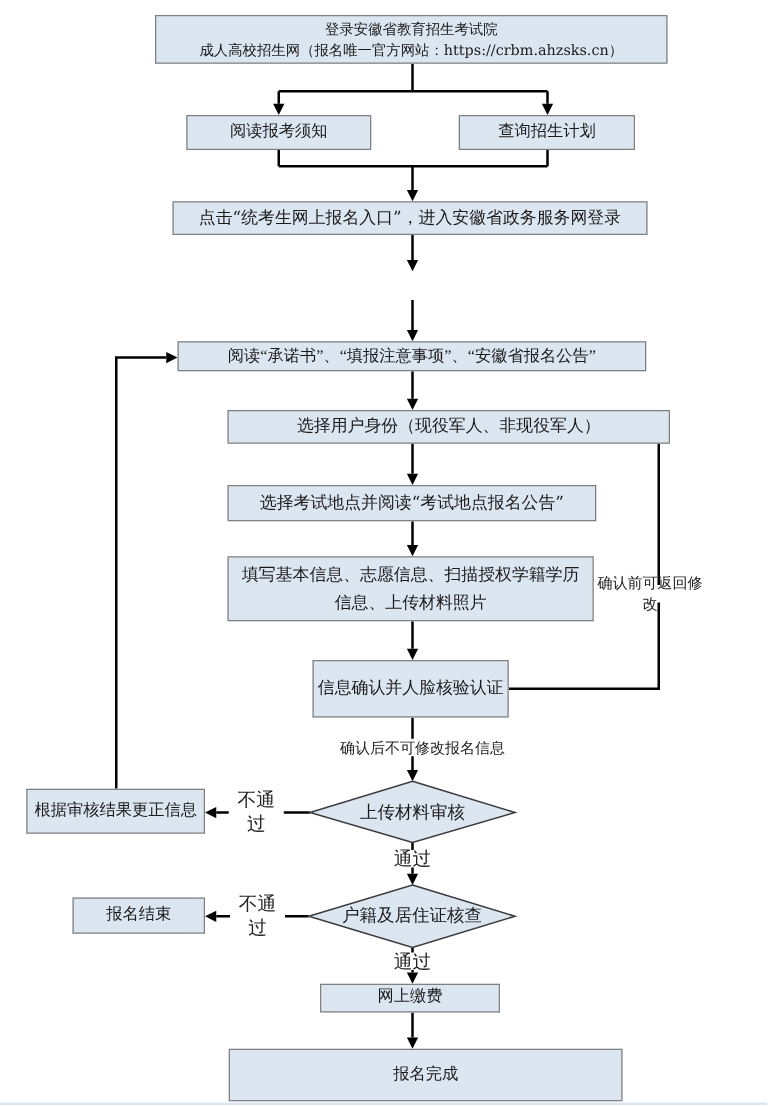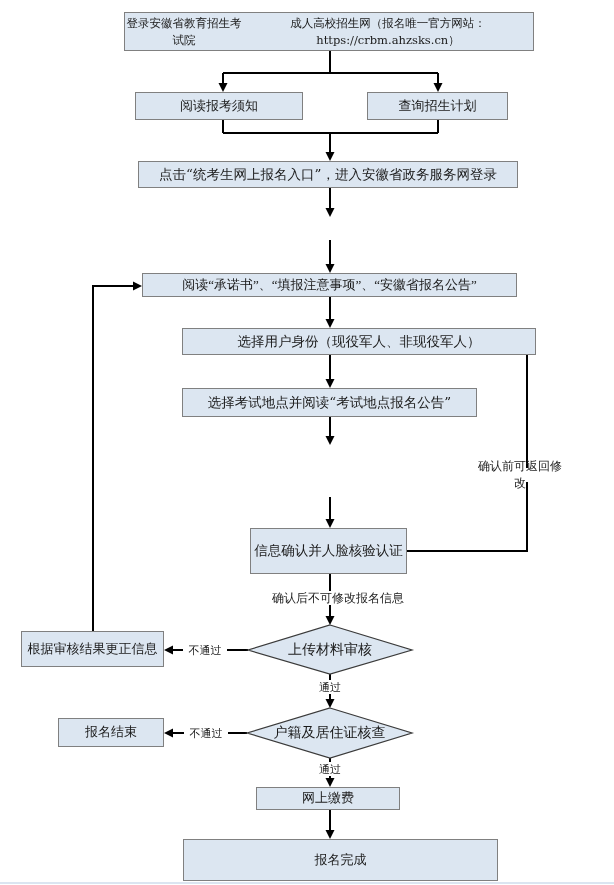--- a/index.html
+++ b/index.html
@@ -11,29 +11,29 @@
   .edges path{stroke:#000;stroke-width:2;fill:none;}
   .edges polygon.ah{fill:#000;stroke:none;}
   .edges polygon.diamond{fill:#dce6f1;stroke:#3a3a3a;stroke-width:1.2;}
   .rect{
     position:absolute;box-sizing:border-box;z-index:2;
     background:#dce6f1;border:1px solid #808080;
     display:flex;align-items:center;justify-content:center;
     text-align:center;font-size:13.5px;line-height:1.15;
   }
   .rect.sm{font-size:13px;}
-  .start{font-size:11.5px;line-height:17px;}
+  .start{flex-direction:column;font-size:11.5px;line-height:17px;}
   .dlabel{
     position:absolute;z-index:2;display:flex;align-items:center;justify-content:center;
     text-align:center;font-size:14px;background:transparent;
   }
   .elabel{
     position:absolute;z-index:3;background:#ffffff;
     display:flex;align-items:center;justify-content:center;
-    text-align:center;font-size:11px;color:#222;
+    text-align:center;font-size:15px;color:#222;
   }
   .note{font-size:12px;}
   .note-after{font-size:12px;}
   .bottom-strip{position:absolute;left:0;top:882px;width:614px;height:2px;background:#dbe5f1;z-index:0;}
 </style>
 </head>
 <body>
 
 <div class="canvas">
 
@@ -111,33 +111,34 @@
     <g>
       <polygon class="diamond" points="330,708 412,733 330,758 247,733"></polygon>
     </g>
   </svg>
 
   <div class="rect start" style="left:124px;top:12px;width:410px;height:39px;">
     <div>登录安徽省教育招生考试院</div>
     <div>成人高校招生网（报名唯一官方网站：https://crbm.ahzsks.cn）</div>
   </div>
 
-  <div class="rect sm" style="left:135px;top:92px;width:168px;height:28px;text-align:right;">阅读报考须知</div>
+  <div class="rect sm" style="left:149px;top:92px;width:148px;height:28px;text-align:right;">阅读报考须知</div>
 
   <div class="rect sm" style="left:367px;top:92px;width:141px;height:28px;">查询招生计划</div>
 
   <div class="rect" style="left:138px;top:161px;width:380px;height:27px;">点击“统考生网上报名入口”，进入安徽省政务服务网登录</div>
 
 
   <div class="rect sm" style="left:142px;top:273px;width:375px;height:24px;font-family:Liberation Serif, serif;">阅读“承诺书”、“填报注意事项”、“安徽省报名公告”</div>
 
   <div class="rect" style="left:182px;top:328px;width:354px;height:27px;">选择用户身份（现役军人、非现役军人）</div>
 
   <div class="rect" style="left:182px;top:388px;width:295px;height:29px;">选择考试地点并阅读“考试地点报名公告”</div>
 
+  <div class="rect" style="left:182px;top:445px;width:293px;height:52px;line-height:22px;padding:0 8px;">填写基本信息、志愿信息、扫描授权学籍学历信息、上传材料照片</div>
 
   <div class="rect" style="left:250px;top:528px;width:157px;height:46px;text-align:right;">信息确认并人脸核验认证</div>
 
   <div class="dlabel" style="left:248px;top:637px;width:164px;height:26px;">上传材料审核</div>
 
   <div class="rect sm" style="left:21px;top:631px;width:143px;height:36px;">根据审核结果更正信息</div>
 
   <div class="dlabel" style="left:247px;top:720px;width:165px;height:26px;">户籍及居住证核查</div>
 
   <div class="rect sm" style="left:58px;top:718px;width:106px;height:29px;">报名结束</div>

